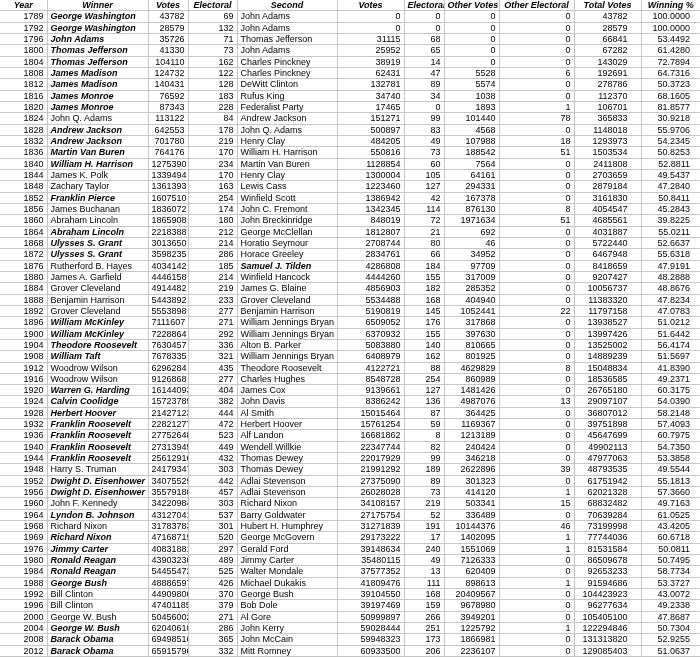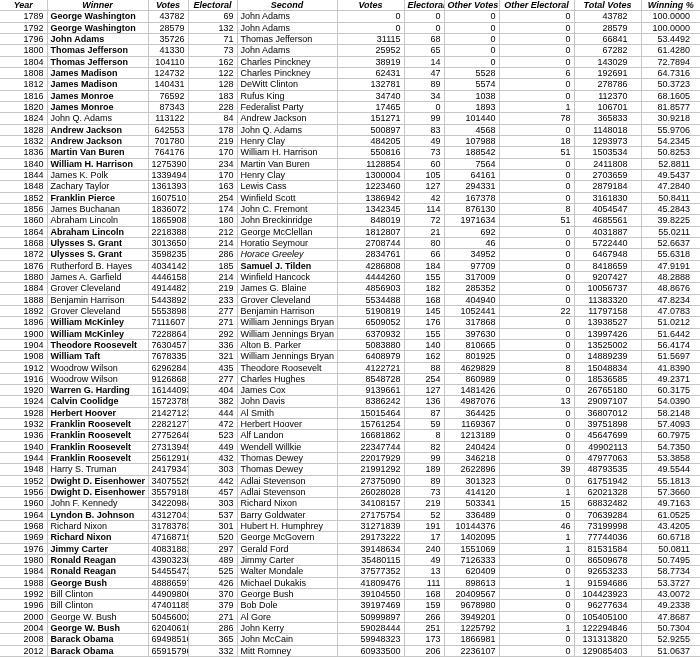--- a/index.html
+++ b/index.html
@@ -20,22 +20,22 @@
     white-space: nowrap;
     overflow: hidden;
   }
   th:last-child, td:last-child { border-right: none; }
   th { font-weight: bold; text-align: center; font-style: italic; }
   td.c-year { text-align: right; margin-top: 20px; }
   td.c-name { text-align: left; }
   td.c-num  { text-align: right; }
   td.c-total { padding-right: 13px; }
   td.c-pct   { padding-right: 10px; }
-  td .bold   { font-weight: bold; }
-  td .italic { font-style: italic; }
+  td .bold   { font-weight: bold; font-style: italic; }
+  td .italic { }
 </style>
 </head>
 <body>
 
 <table class="results">
   <colgroup>
     <col style="width:47px">
       <col style="width:101px">
       <col style="width:40px">
       <col style="width:49px">

